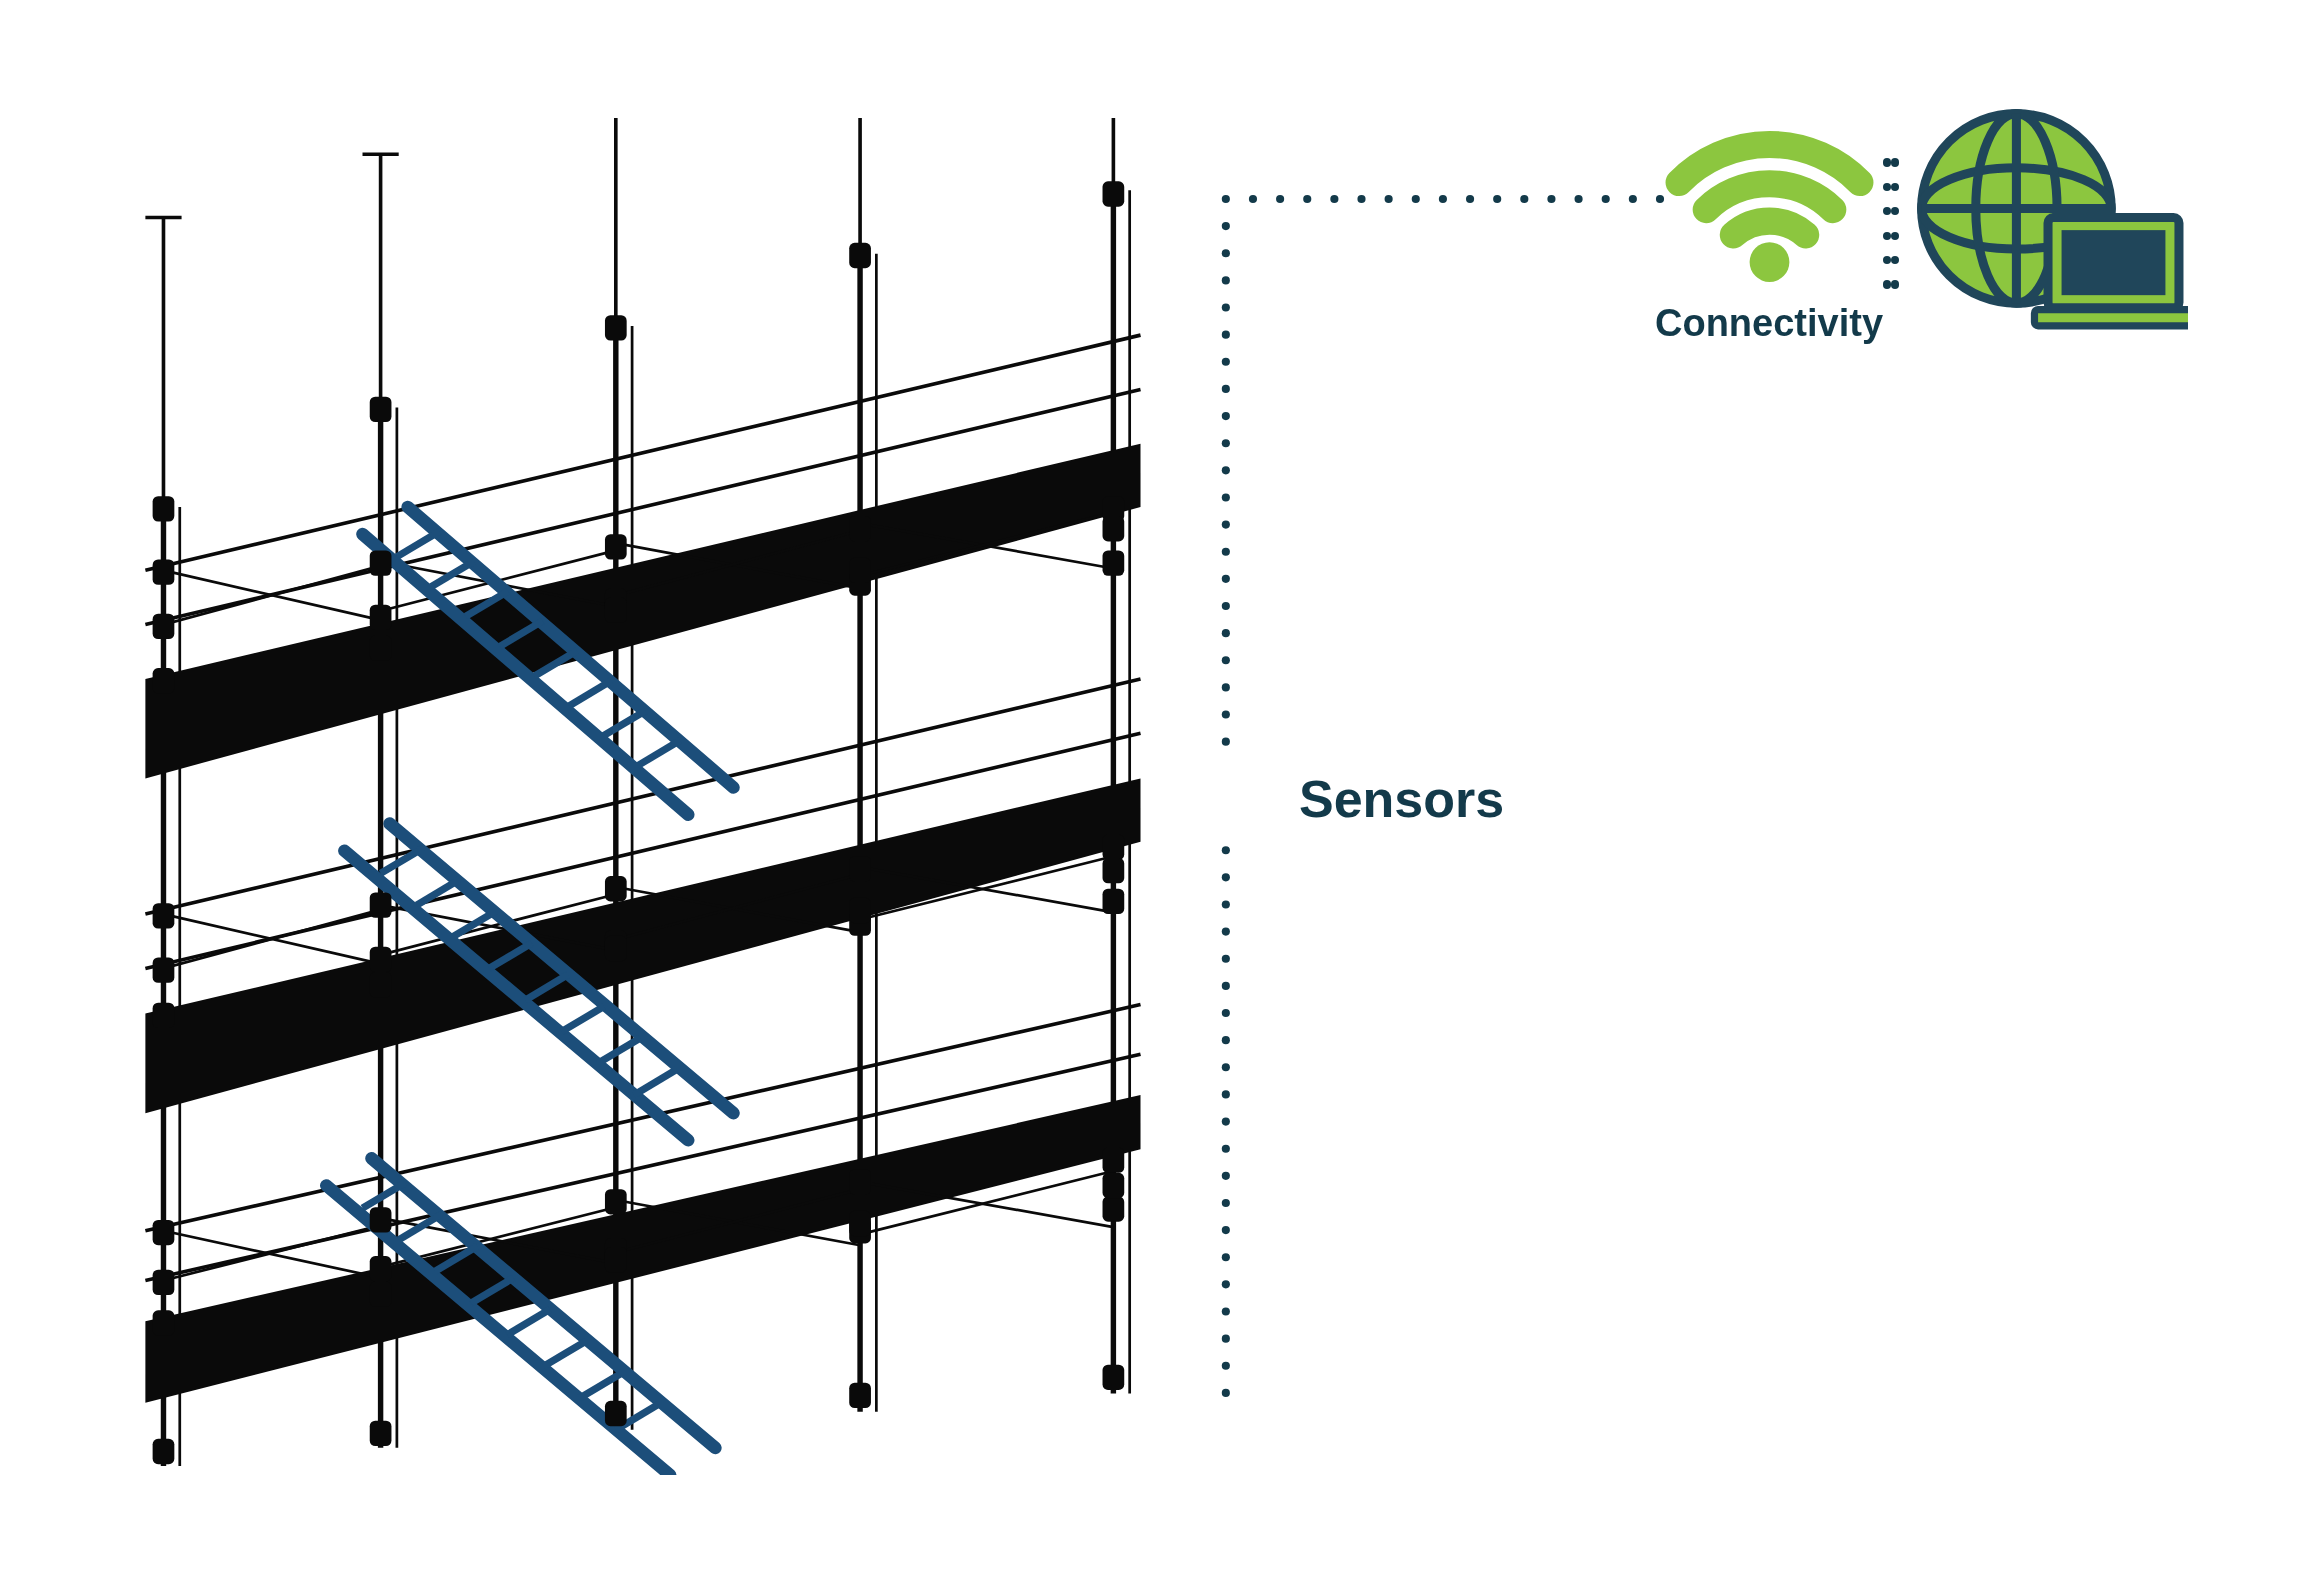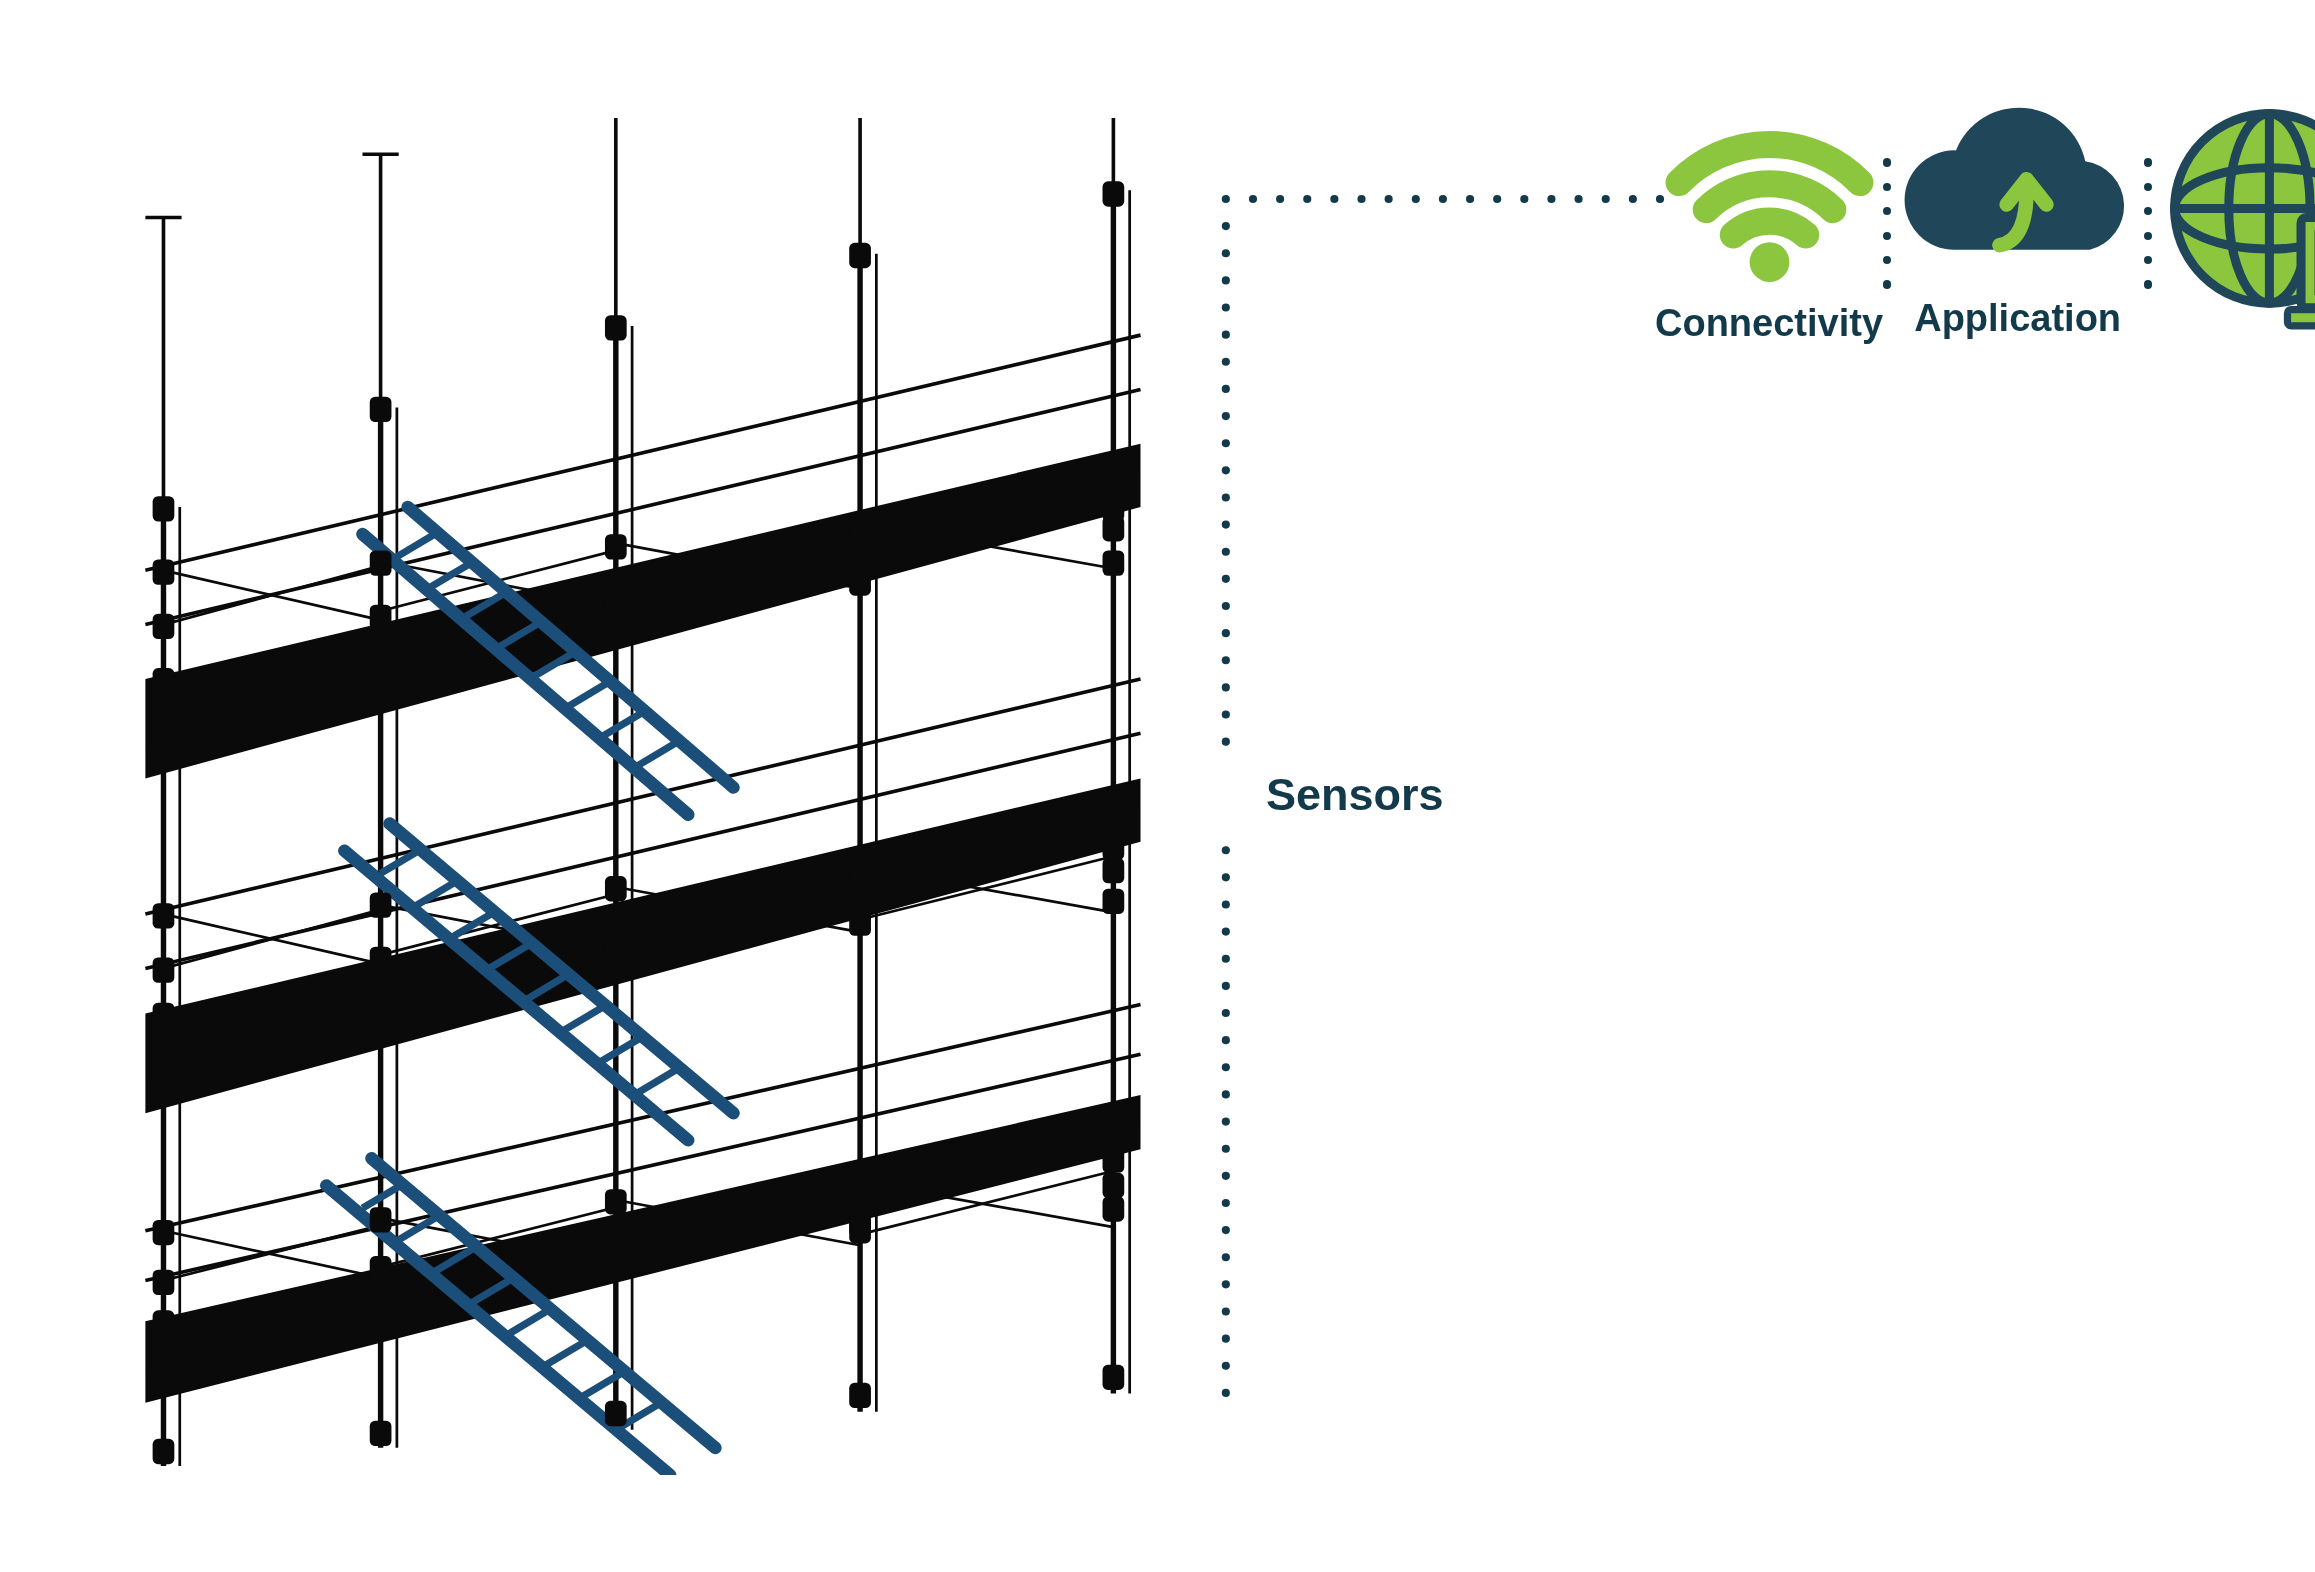--- a/index.html
+++ b/index.html
@@ -18,23 +18,23 @@
   }
   .scaffold {
     position: absolute;
     left: 109px;
     top: 118px;
     width: 1086px;
     height: 1357px;
   }
   .sensors-label {
     position: absolute;
-    left: 1266px;
+    left: 1299px;
     top: 769px;
-    font-size: 45px;
+    font-size: 52px;
     font-weight: 700;
     color: #133a4a;
   }
   .flow-col {
     position: absolute;
     left: 1655px;
     top: 100px;
     width: 407px;
     display: flex;
     flex-direction: row;
@@ -354,32 +354,20 @@
 
     <div class="vdots">
       <span></span>
         <span></span>
         <span></span>
         <span></span>
         <span></span>
         <span></span>
     </div>
 
-    <div class="node">
-      <span>
-        <svg width="253" height="172" viewBox="0 0 280 190">
-          <path fill="#20465A" d="M220 160 H70 a55 55 0 0 1 0-110 a8 8 0 0 0 2 0 A75 75 0 0 1 215 62 a50 50 0 0 1 5 98 z"></path>
-          <g stroke="#8CC63F" stroke-width="16" fill="none" stroke-linecap="round" stroke-linejoin="round">
-            <path d="M120 155 Q150 150 150 95"></path>
-            <path d="M128 110 L150 82 L172 110"></path>
-          </g>
-        </svg>
-      </span>
-      <div class="node-label">Application</div>
-    </div>
 
     <div class="vdots">
       <span></span>
         <span></span>
         <span></span>
         <span></span>
         <span></span>
         <span></span>
     </div>
 

